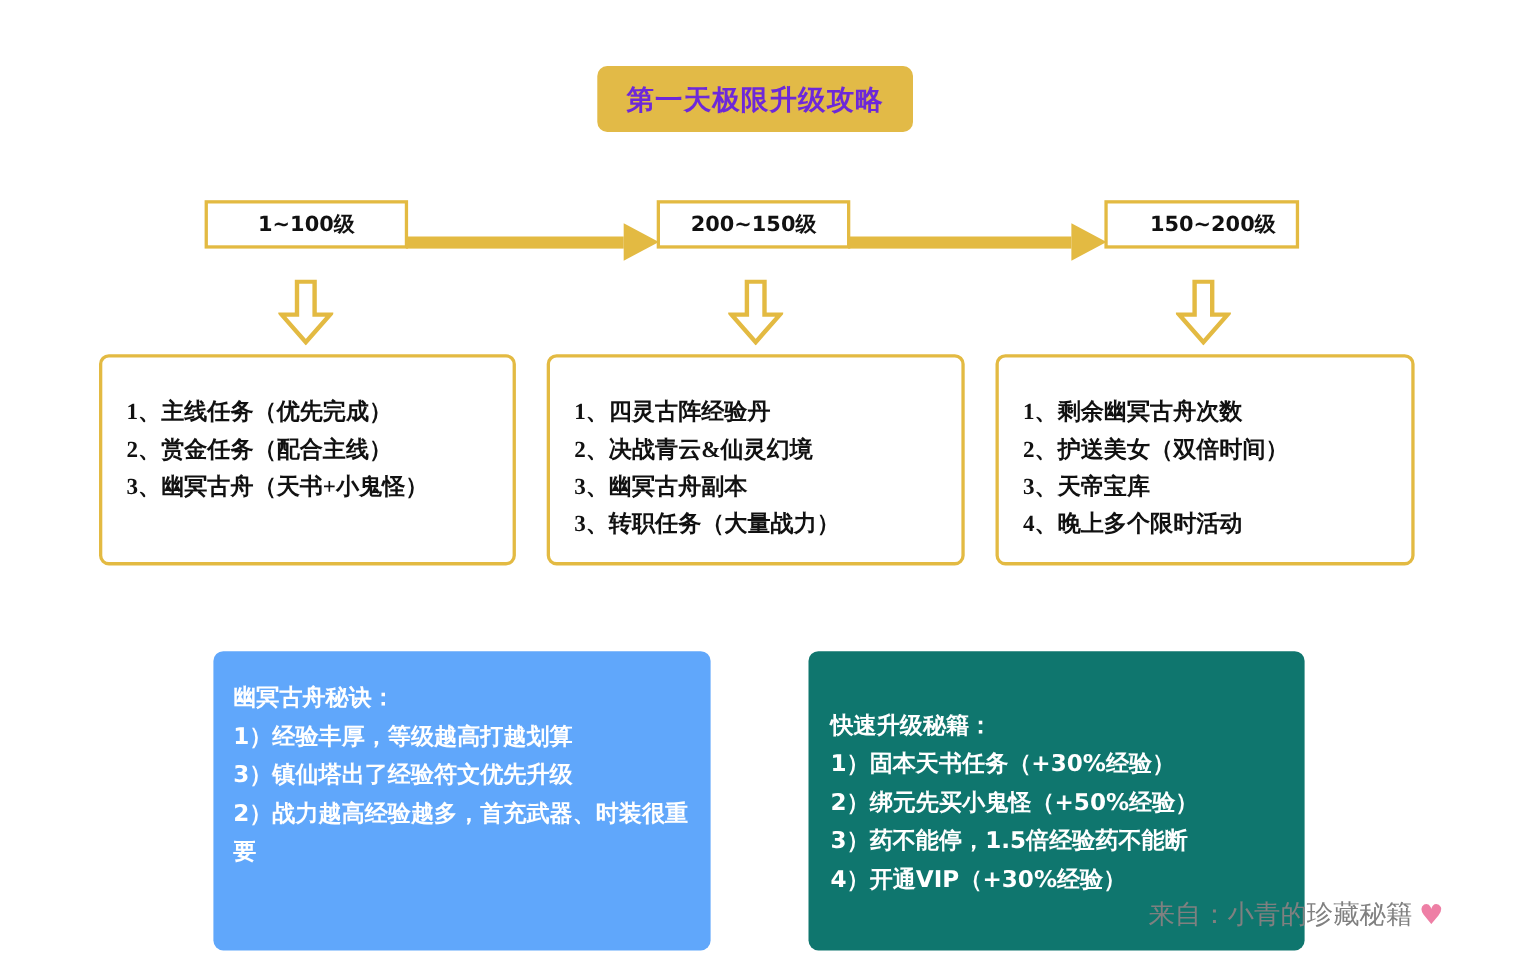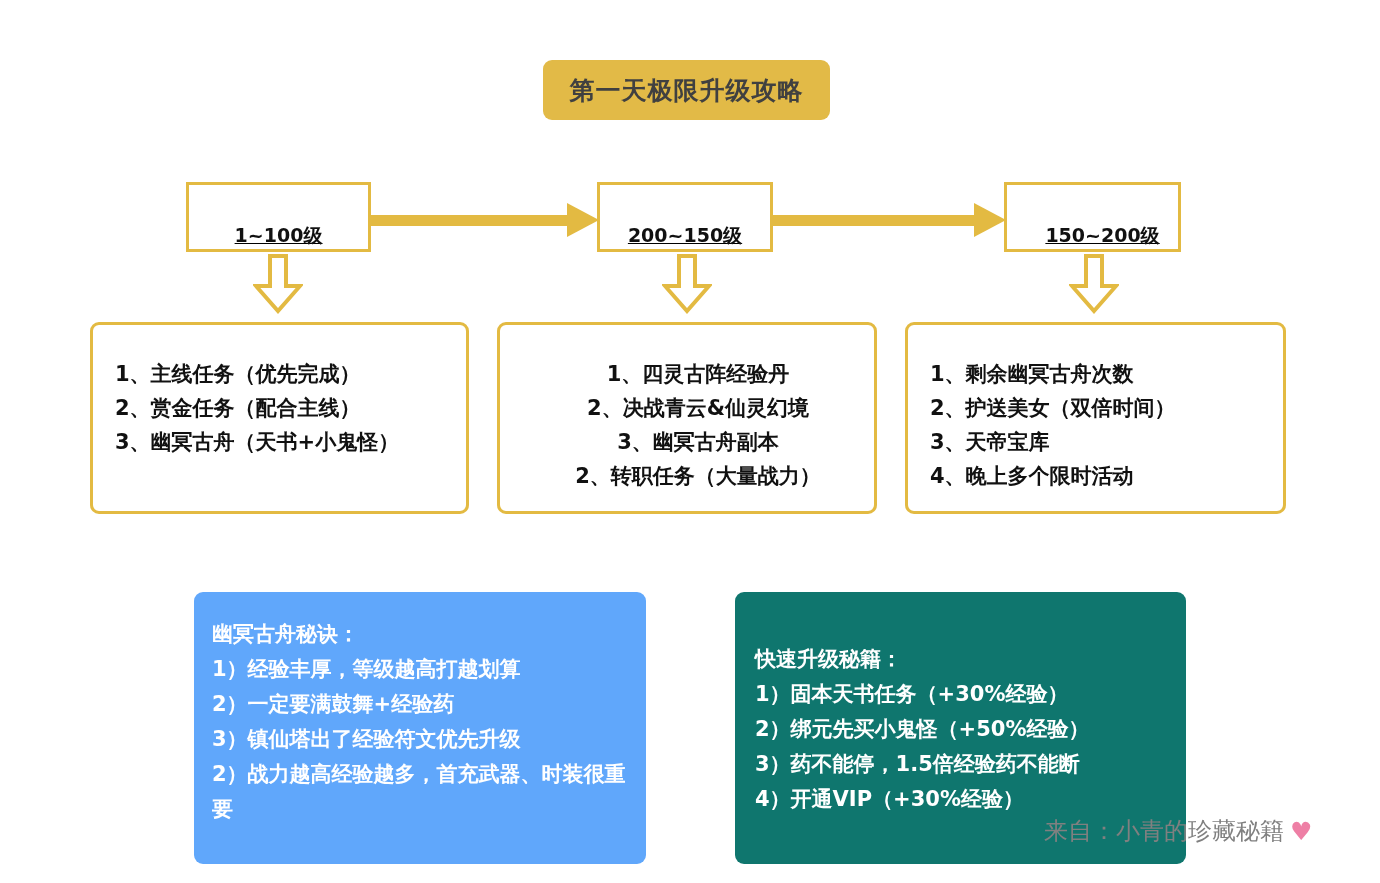--- a/index.html
+++ b/index.html
@@ -27,39 +27,38 @@
     top: 60px;
     width: 287px;
     height: 60px;
     background: #e2ba47;
     border-radius: 9px;
     display: flex;
     align-items: center;
     justify-content: center;
   }
   .title-banner .title-text {
-    color: #404040;
+    color: #6d28d9;
     font-size: 25px;
     font-weight: bold;
     letter-spacing: 1px;
     white-space: nowrap;
   }
 
   
   .stage-box {
     position: absolute;
     top: 182px;
-    height: 70px;
+    height: 44px;
     background: #ffffff;
     border: 3px solid #e3ba42;
     box-sizing: border-box;
     display: flex;
-    align-items: flex-end;
+    align-items: center;
     justify-content: center;
-    text-decoration: underline;
   }
   .stage-box .stage-label {
     font-size: 19px;
     font-weight: bold;
     color: #111111;
     white-space: nowrap;
   }
   #stage-1 { left: 186px; width: 185px; }
   #stage-2 { left: 597px; width: 176px; }
   #stage-3 { left: 1004px; width: 177px; padding-left: 20px; }
@@ -108,29 +107,30 @@
     position: absolute;
     top: 322px;
     height: 192px;
     background: #ffffff;
     border: 3px solid #e3ba42;
     border-radius: 9px;
     box-sizing: border-box;
     padding: 32px 0 0 22px;
   }
   #content-box-1 { left: 90px; width: 379px; }
-  #content-box-2 { left: 497px; width: 380px; text-align: center; }
+  #content-box-2 { left: 497px; width: 380px; }
   #content-box-3 { left: 905px; width: 381px; }
 
   .content-line {
     font-size: 21px;
     font-weight: bold;
     color: #111111;
     line-height: 34px;
     white-space: nowrap;
+    font-family: Liberation Serif, serif;
   }
 
   
   .tip-box {
     position: absolute;
     top: 564px;
     height: 272px;
     border-radius: 9px;
     box-sizing: border-box;
     margin-top: 28px;
@@ -227,34 +227,33 @@
   <div class="content-box" id="content-box-1">
     <div class="content-line">1、主线任务（优先完成）</div>
     <div class="content-line">2、赏金任务（配合主线）</div>
     <div class="content-line">3、幽冥古舟（天书+小鬼怪）</div>
   </div>
 
   <div class="content-box" id="content-box-2">
     <div class="content-line">1、四灵古阵经验丹</div>
     <div class="content-line">2、决战青云&amp;仙灵幻境</div>
     <div class="content-line">3、幽冥古舟副本</div>
-    <div class="content-line">2、转职任务（大量战力）</div>
+    <div class="content-line">3、转职任务（大量战力）</div>
   </div>
 
   <div class="content-box" id="content-box-3">
     <div class="content-line">1、剩余幽冥古舟次数</div>
     <div class="content-line">2、护送美女（双倍时间）</div>
     <div class="content-line">3、天帝宝库</div>
     <div class="content-line">4、晚上多个限时活动</div>
   </div>
 
   <div class="tip-box" id="tip-box-blue">
     <div class="tip-line">幽冥古舟秘诀：</div>
     <div class="tip-line">1）经验丰厚，等级越高打越划算</div>
-    <div class="tip-line">2）一定要满鼓舞+经验药</div>
     <div class="tip-line">3）镇仙塔出了经验符文优先升级</div>
     <div class="tip-line wrap">2）战力越高经验越多，首充武器、时装很重要</div>
   </div>
 
   <div class="tip-box" id="tip-box-pink">
     <div class="tip-line">快速升级秘籍：</div>
     <div class="tip-line">1）固本天书任务（+30%经验）</div>
     <div class="tip-line">2）绑元先买小鬼怪（+50%经验）</div>
     <div class="tip-line">3）药不能停，1.5倍经验药不能断</div>
     <div class="tip-line">4）开通VIP（+30%经验）</div>

